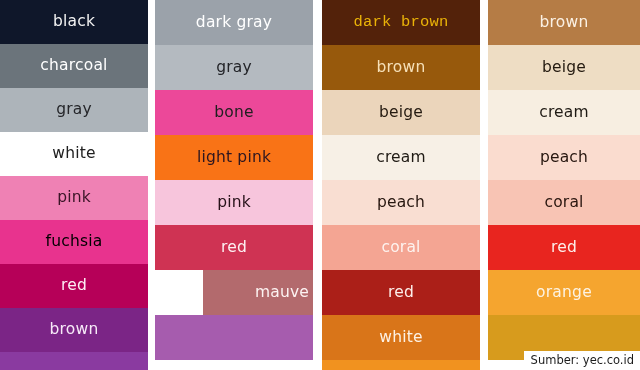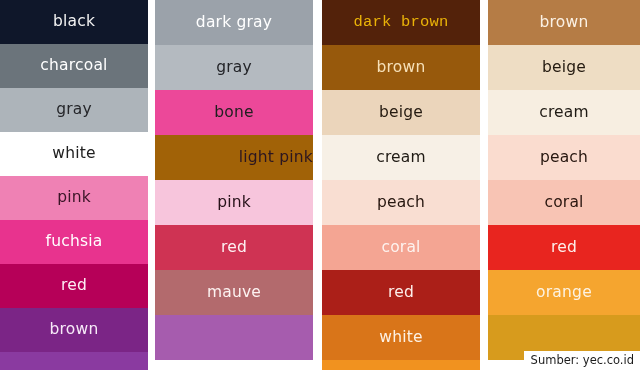--- a/index.html
+++ b/index.html
@@ -76,21 +76,21 @@
       <div class="swatch" style="background: rgb(173, 180, 186);">
         <span class="swatch-label" style="color: rgb(37, 38, 42);">gray</span>
       </div>
       <div class="swatch" style="background: rgb(255, 255, 255);">
         <span class="swatch-label" style="color: rgb(32, 32, 32);">white</span>
       </div>
       <div class="swatch" style="background: rgb(239, 129, 180);">
         <span class="swatch-label" style="color: rgb(58, 20, 38);">pink</span>
       </div>
       <div class="swatch" style="background: rgb(232, 51, 142);">
-        <span class="swatch-label" style="color: #ffffff;">fuchsia</span>
+        <span class="swatch-label" style="color: #000000;">fuchsia</span>
       </div>
       <div class="swatch" style="background: rgb(182, 0, 88);">
         <span class="swatch-label" style="color: rgb(253, 238, 244);">red</span>
       </div>
       <div class="swatch" style="background: rgb(123, 37, 134);">
         <span class="swatch-label" style="color: rgb(247, 234, 248);">brown</span>
       </div>
       <div class="swatch" style="background: rgb(138, 58, 160);">
         <span class="swatch-label" style="color: rgb(247, 234, 248);"></span>
       </div>
@@ -98,30 +98,30 @@
     <div class="palette-column col-1">
       <div class="swatch" style="background: rgb(155, 162, 170);">
         <span class="swatch-label" style="color: rgb(255, 255, 255);">dark gray</span>
       </div>
       <div class="swatch" style="background: rgb(180, 186, 192);">
         <span class="swatch-label" style="color: rgb(35, 36, 40);">gray</span>
       </div>
       <div class="swatch" style="background: #ec4899;">
         <span class="swatch-label" style="color: rgb(31, 31, 31);">bone</span>
       </div>
-      <div class="swatch" style="background: #a16207; justify-content: flex-end;">
+      <div class="swatch" style="background: #f97316;">
         <span class="swatch-label" style="color: rgb(44, 22, 32);">light pink</span>
       </div>
       <div class="swatch" style="background: rgb(247, 197, 220);">
         <span class="swatch-label" style="color: rgb(38, 17, 25);">pink</span>
       </div>
       <div class="swatch" style="background: rgb(207, 51, 83);">
         <span class="swatch-label" style="color: rgb(253, 240, 242);">red</span>
       </div>
-      <div class="swatch" style="background: rgb(179, 106, 109);">
+      <div class="swatch" style="background: rgb(179, 106, 109); margin-left: 48px;">
         <span class="swatch-label" style="color: rgb(253, 243, 242);">mauve</span>
       </div>
       <div class="swatch" style="background: rgb(166, 92, 174);">
         <span class="swatch-label" style="color: rgb(253, 243, 242);"></span>
       </div>
     </div>
     <div class="palette-column col-2">
       <div class="swatch" style="background: rgb(83, 34, 10);">
         <span class="swatch-label" style="color: #eab308; font-family: Liberation Mono, monospace;">dark brown</span>
       </div>

